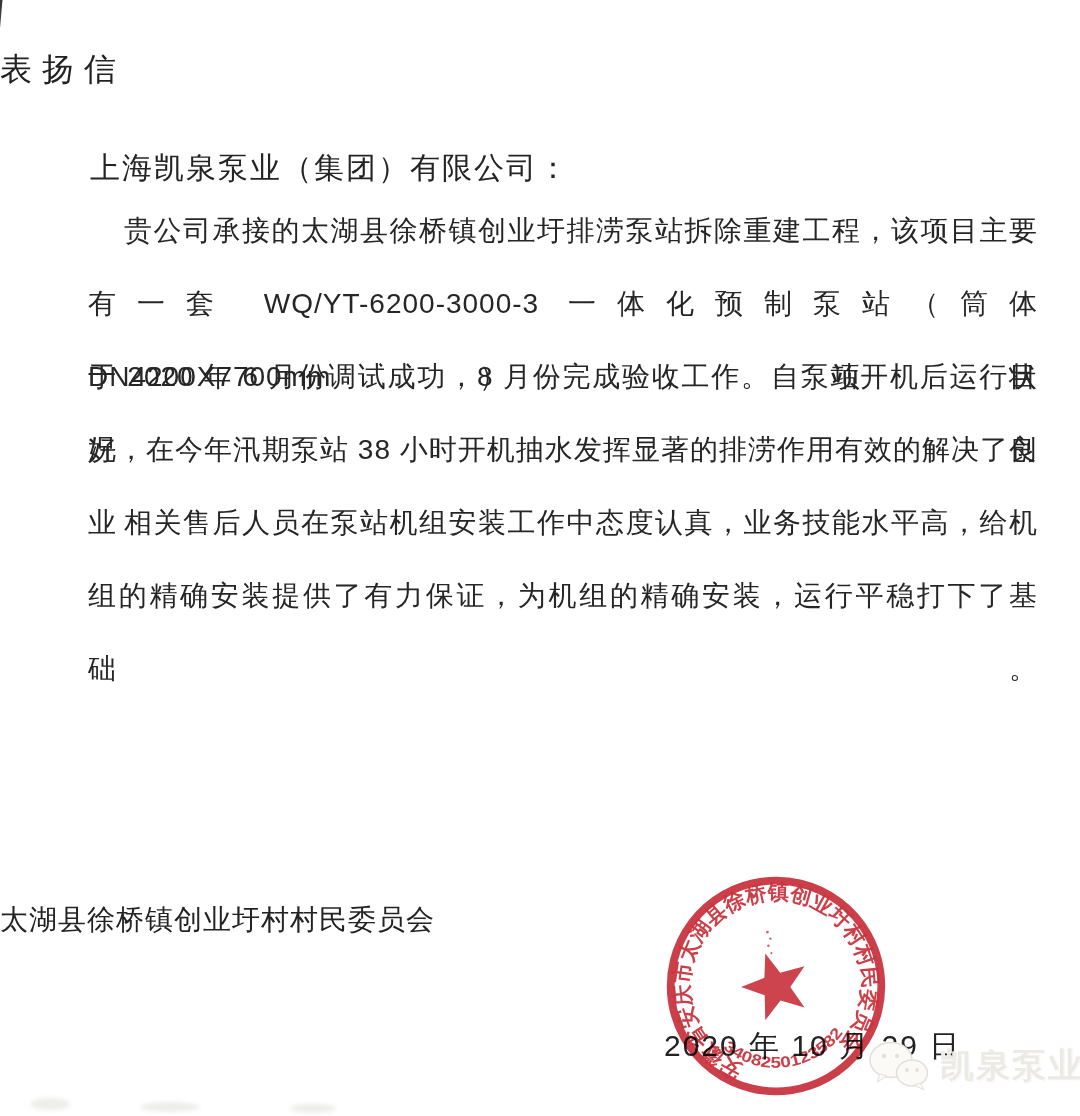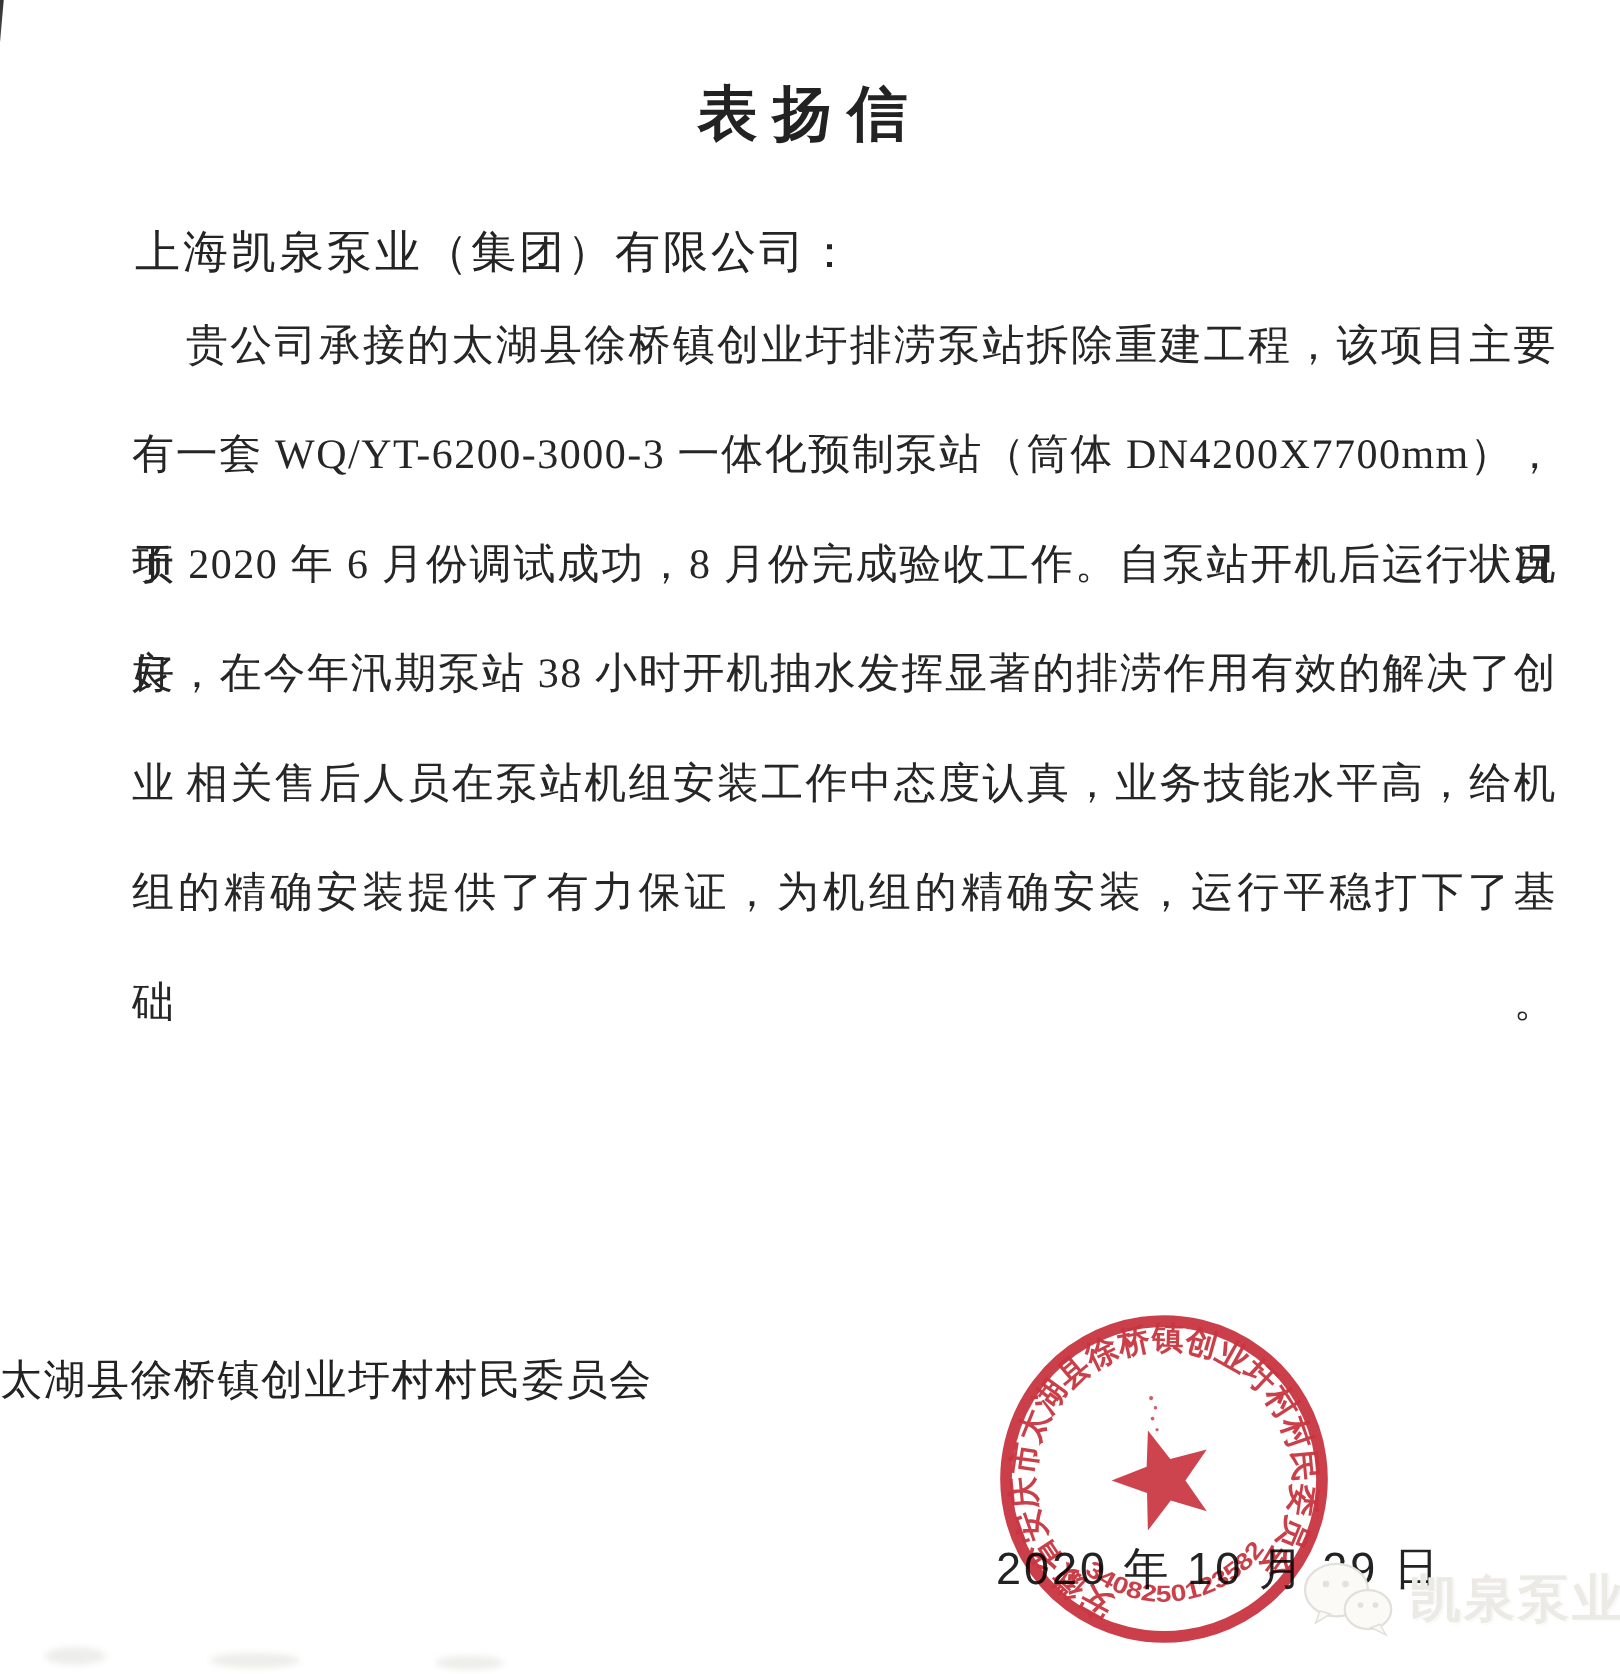--- a/index.html
+++ b/index.html
@@ -13,32 +13,32 @@
   }
   .page{position:absolute;inset:0;background:#fff;isolation:isolate;}
   
   .scan-edge{
     position:absolute;left:-2px;top:-6px;width:5px;height:118px;
     background:linear-gradient(180deg,#2f2f2f 0%,#6a6a6a 70%,rgba(120,120,120,0) 100%);
     transform:rotate(5deg);transform-origin:top left;border-radius:3px;
   }
   .title{
     position:absolute;top:48px;left:0;width:100%;
-    text-align:center;font-size:40px;font-weight:bold;letter-spacing:10px;
+    font-size:32px;font-weight:normal;letter-spacing:10px;
     color:#222;
   }
   .addressee{
     position:absolute;top:148px;left:90px;
     font-size:30px;letter-spacing:2px;color:#242424;
   }
   .body-text{
     position:absolute;top:194px;left:88px;right:42px;
     font-size:28px;color:#262626;
   }
-  .line{height:73px;line-height:73px;white-space:nowrap;letter-spacing:1px;font-family:Liberation Serif, serif;}
+  .line{height:73px;line-height:73px;white-space:nowrap;letter-spacing:1px;}
   .line.justify{text-align:justify;text-align-last:justify;white-space:normal;}
   .line.indent{text-indent:36px;}
   .signature{
     position:absolute;top:901px;left:0;width:1015px;
     text-align:left;font-size:28px;letter-spacing:1px;color:#232323;
   }
   .date{
     position:absolute;top:1026px;left:664px;
     font-size:30px;letter-spacing:2px;color:#232323;
   }

